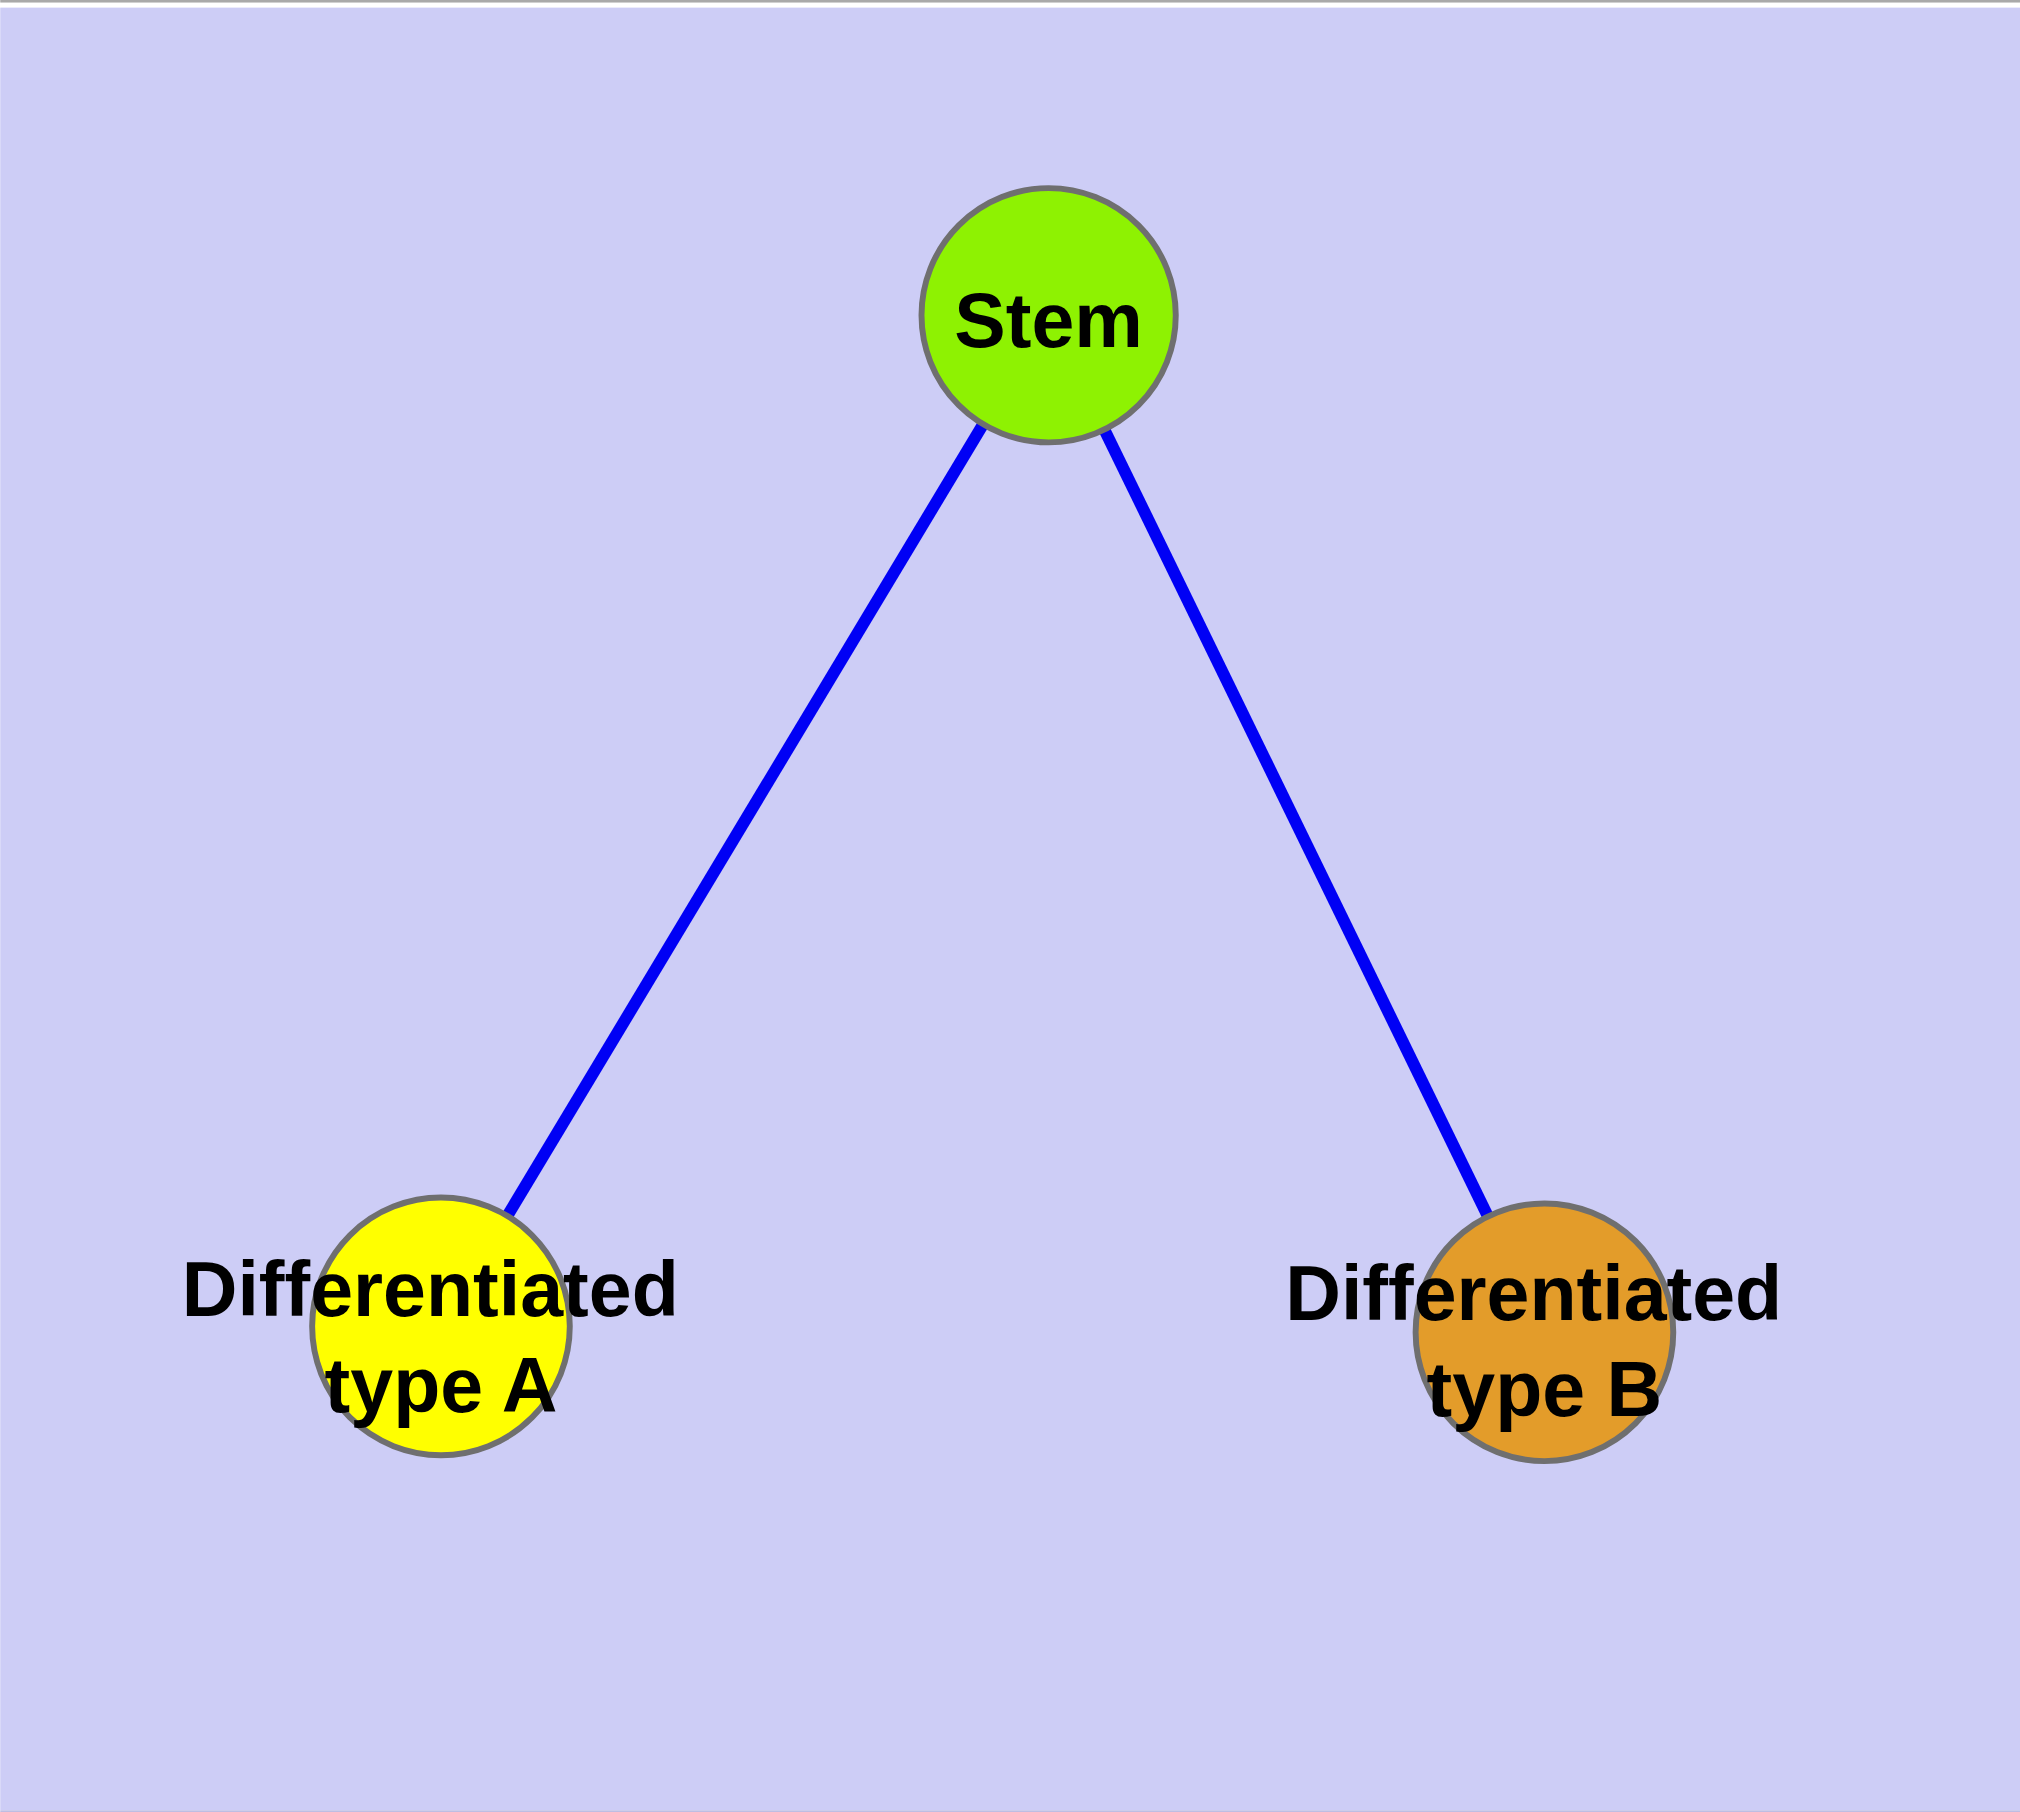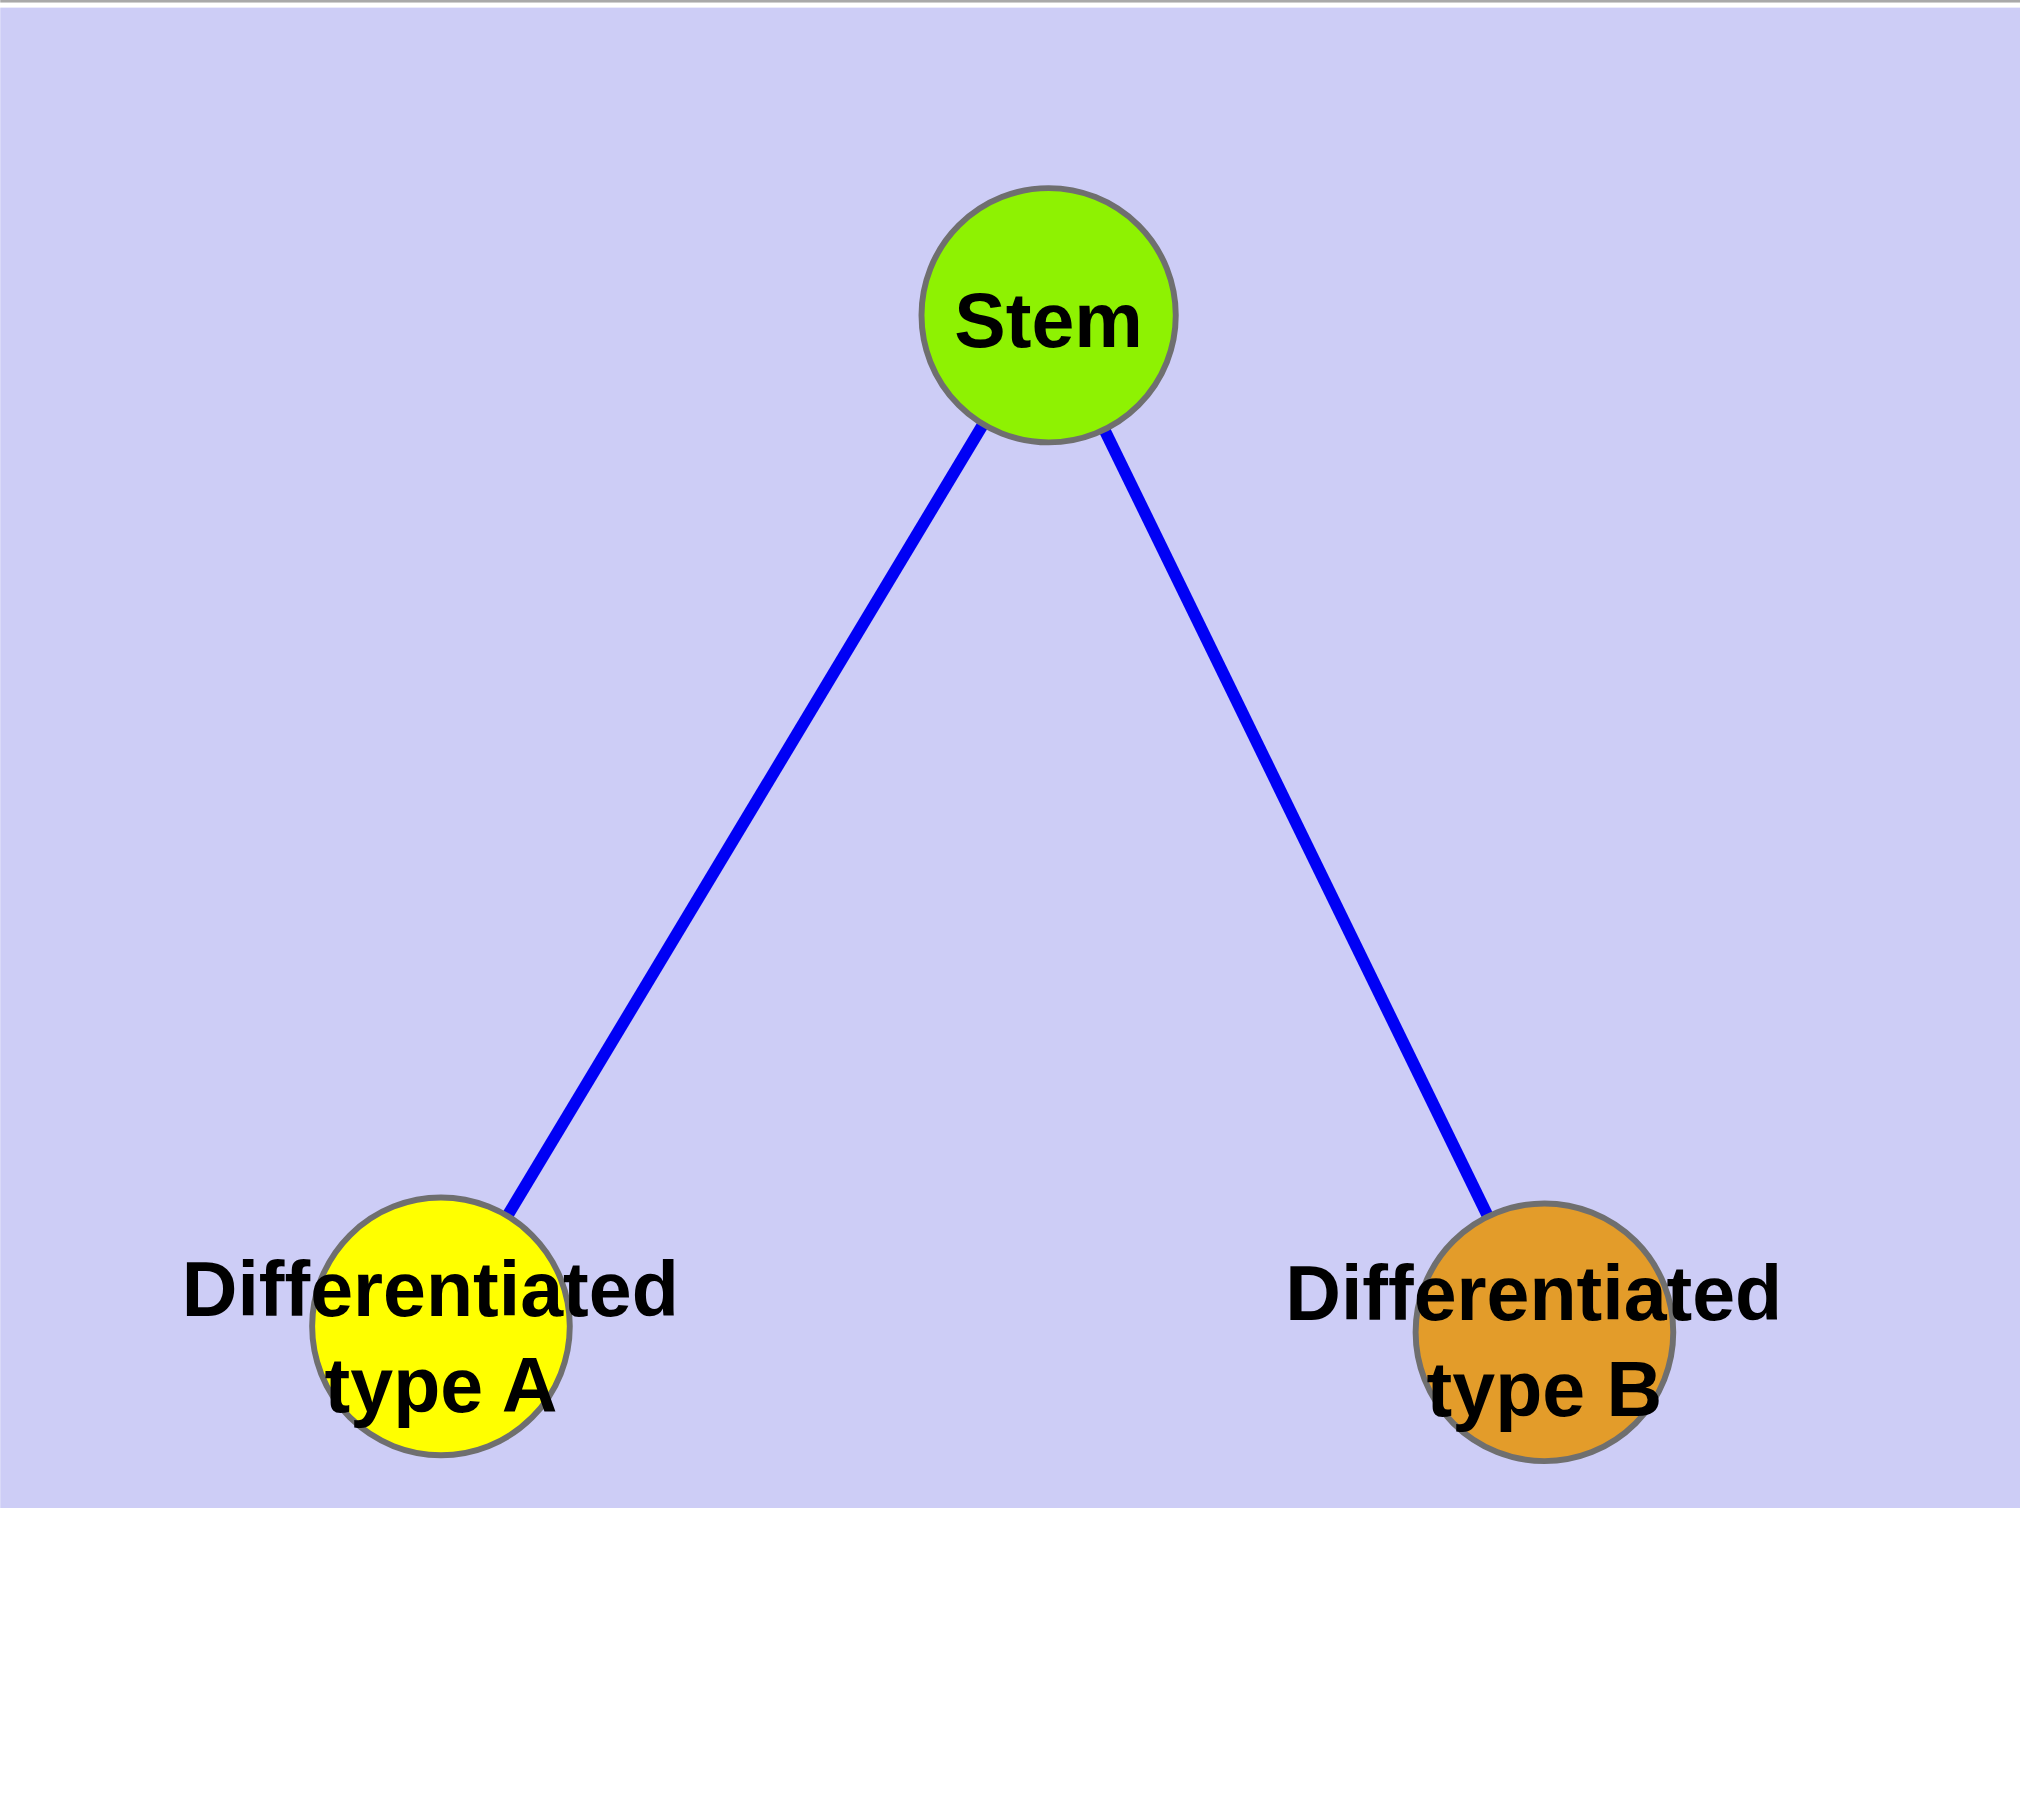--- a/index.html
+++ b/index.html
@@ -3,21 +3,21 @@
 <meta charset="utf-8">
 <style>
   html, body {
     margin: 0;
     padding: 0;
     background: #ffffff;
   }
   .page {
     position: relative;
     width: 2021px;
-    height: 1508px;
+    height: 1812px;
     overflow: hidden;
     font-family: "Liberation Sans", sans-serif;
     text-align: right;
   }
   svg.graph {
     display: block;
     width: 2021px;
     height: 1812px;
   }
   .node-label {

